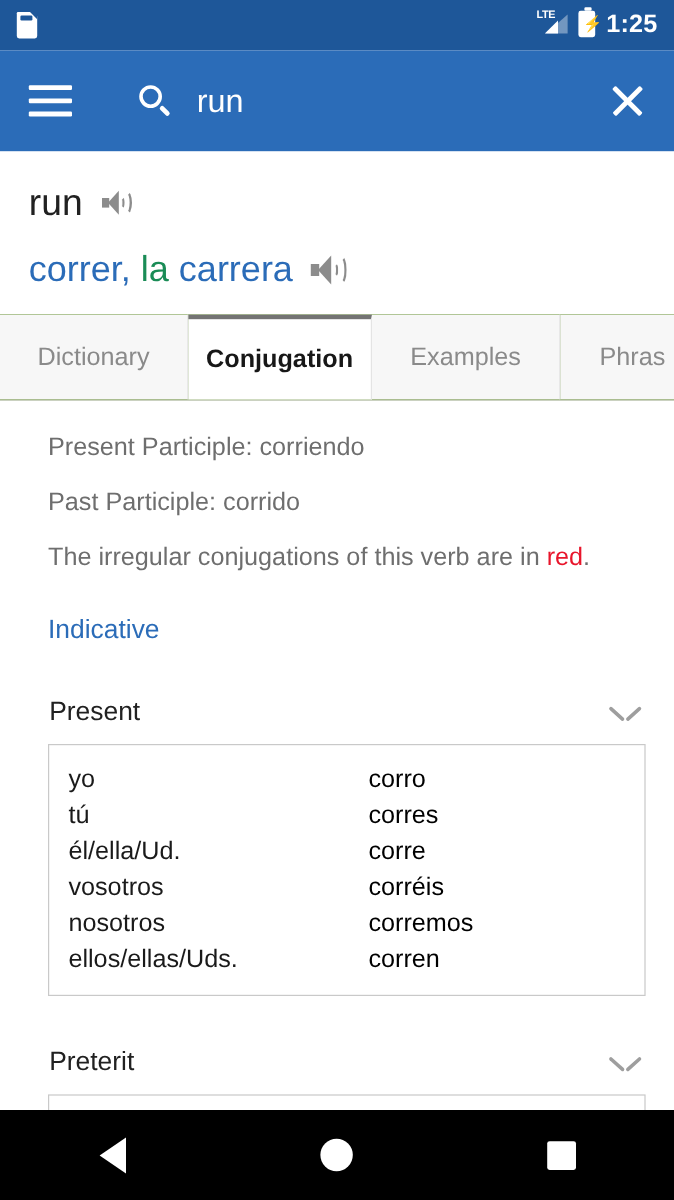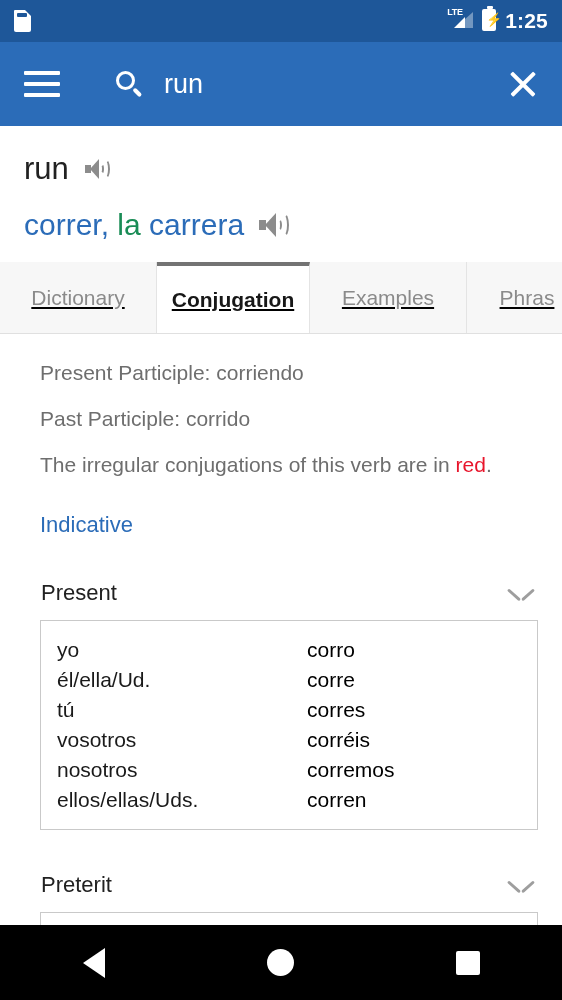--- a/index.html
+++ b/index.html
@@ -253,21 +253,20 @@
   .speaker.big .wave2 { left: 20px; top: 1px; width: 10px; height: 24px; }
 
   
   .tab-bar {
     display: flex;
     height: 72px;
     background: #4d7c0f;
     border-bottom: 1px solid #e0e0e0;
     flex: 0 0 auto;
     overflow: hidden;
-    text-decoration: underline;
   }
   .tab {
     display: flex;
     align-items: center;
     justify-content: center;
     font-size: 21px;
     color: #8a8a8a;
     background: #f7f7f7;
     border-right: 1px solid #e4e4e4;
     white-space: nowrap;
@@ -471,26 +470,26 @@
       <div class="tense-header">
         <span class="tense-title">Present</span>
         <span class="chevron"></span>
       </div>
       <div class="conj-table">
         <div class="conj-row">
           <span class="conj-pronoun">yo</span>
           <span class="conj-form">corro</span>
         </div>
         <div class="conj-row">
+          <span class="conj-pronoun">tú</span>
+          <span class="conj-form">corres</span>
+        </div>
+        <div class="conj-row">
           <span class="conj-pronoun">él/ella/Ud.</span>
           <span class="conj-form">corre</span>
-        </div>
-        <div class="conj-row">
-          <span class="conj-pronoun">tú</span>
-          <span class="conj-form">corres</span>
         </div>
         <div class="conj-row">
           <span class="conj-pronoun">vosotros</span>
           <span class="conj-form">corréis</span>
         </div>
         <div class="conj-row">
           <span class="conj-pronoun">nosotros</span>
           <span class="conj-form">corremos</span>
         </div>
         <div class="conj-row">

